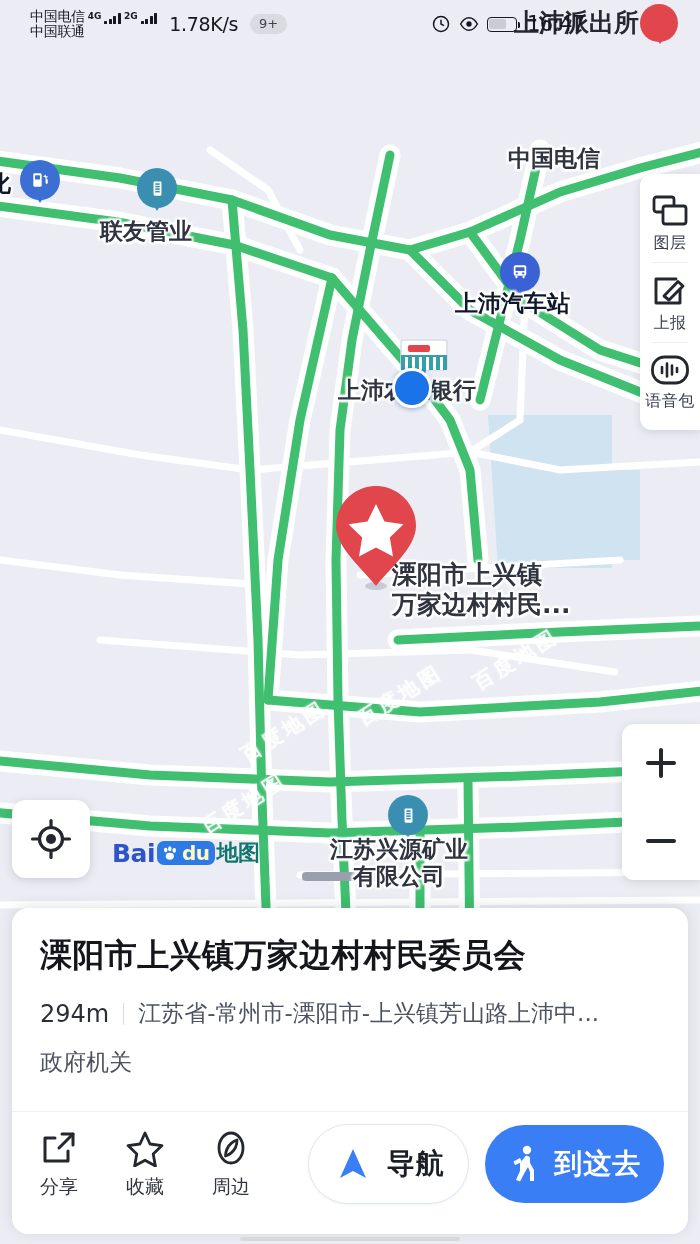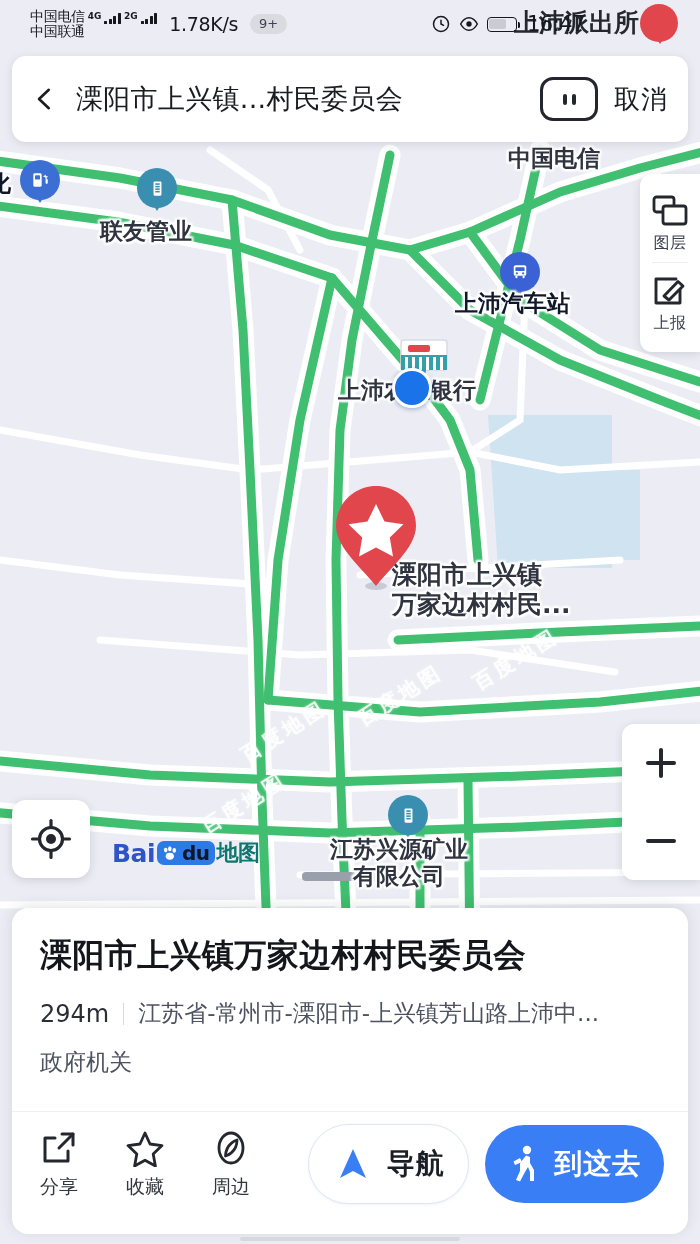--- a/index.html
+++ b/index.html
@@ -130,21 +130,21 @@
     display:flex;align-items:center;justify-content:center;
   }
 
   
   .baidu-logo{
     position:absolute;left:112px;top:838px;z-index:30;
     display:flex;align-items:center;font-weight:700;font-size:25px;letter-spacing:-.5px;
   }
   .baidu-logo .bai{color:#2e54c8;}
   .baidu-logo .du{
-    background:#2d7ae5;color:#0f172a;border-radius:7px;padding:0 5px;margin:0 2px;
+    background:#2d7ae5;color:#fef9c3;border-radius:7px;padding:0 5px;margin:0 2px;
     font-size:20px;display:inline-flex;align-items:center;gap:3px;
   }
   .baidu-logo .ditu{color:#0f766e;font-size:22px;}
   .paw{width:17px;height:15px;}
 
   
   .card{
     position:absolute;left:12px;right:12px;bottom:10px;top:908px;
     background:#fff;border-radius:16px;z-index:55;
     box-shadow:0 -2px 14px rgba(30,40,60,.12);
@@ -422,46 +422,47 @@
         <path d="M2 12 C5 6.5 9 4.5 12 4.5 C15 4.5 19 6.5 22 12 C19 17.5 15 19.5 12 19.5 C9 19.5 5 17.5 2 12 Z" fill="none" stroke="#16181d" stroke-width="1.8"></path>
         <circle cx="12" cy="12" r="3.2" fill="#16181d"></circle>
       </svg>
       <div class="battery">
           <div class="fill"></div>
         </div>
       <span class="clock">16:47</span>
     </div>
   </div>
 
-  <div class="searchbar">
-    <svg class="back-chev" viewBox="0 0 24 24">
-      <path d="M15.5 3.5 L6.5 12 L15.5 20.5" fill="none" stroke="#1a1c22" stroke-width="2.4" stroke-linecap="round" stroke-linejoin="round"></path>
-    </svg>
-    <div class="search-text">溧阳市上兴镇...村民委员会</div>
-    <div class="voice-btn">
-      <span></span>
-        <span></span>
-    </div>
-    <div class="cancel-btn">取消</div>
-  </div>
 
   <div class="toolpanel">
     <div class="tool">
       <svg width="38" height="34" viewBox="0 0 38 34">
         <rect x="3" y="3" width="20" height="15" rx="2.5" fill="none" stroke="#24272e" stroke-width="2.8"></rect>
         <rect x="12" y="12" width="23" height="18" rx="2.5" fill="#fff" stroke="#24272e" stroke-width="2.8"></rect>
       </svg>
       <div class="tool-label">图层</div>
     </div>
     <div class="tool">
       <svg width="36" height="34" viewBox="0 0 36 34">
         <path d="M24 5 H4 V29 H28 V12" fill="none" stroke="#24272e" stroke-width="2.9" stroke-linecap="round" stroke-linejoin="round"></path>
         <path d="M12 22 L26 7.5 L31 12 L17 26 Z" fill="#fff" stroke="#24272e" stroke-width="2.9" stroke-linejoin="round"></path>
       </svg>
       <div class="tool-label">上报</div>
+    </div>
+    <div class="tool">
+      <svg width="40" height="32" viewBox="0 0 40 32">
+        <rect x="2.5" y="3" width="35" height="26" rx="12" fill="none" stroke="#24272e" stroke-width="2.8"></rect>
+        <g stroke="#24272e" stroke-width="2.6" stroke-linecap="round">
+          <path d="M12 13 V19"></path>
+          <path d="M17 9.5 V22.5"></path>
+          <path d="M22 11.5 V20.5"></path>
+          <path d="M27 14 V18"></path>
+        </g>
+      </svg>
+      <div class="tool-label">语音包</div>
     </div>
   </div>
 
   <div class="zoomctl">
     <div class="plus"></div>
     <div class="minus"></div>
   </div>
 
   <div class="locate">
     <svg width="44" height="44" viewBox="0 0 44 44">

